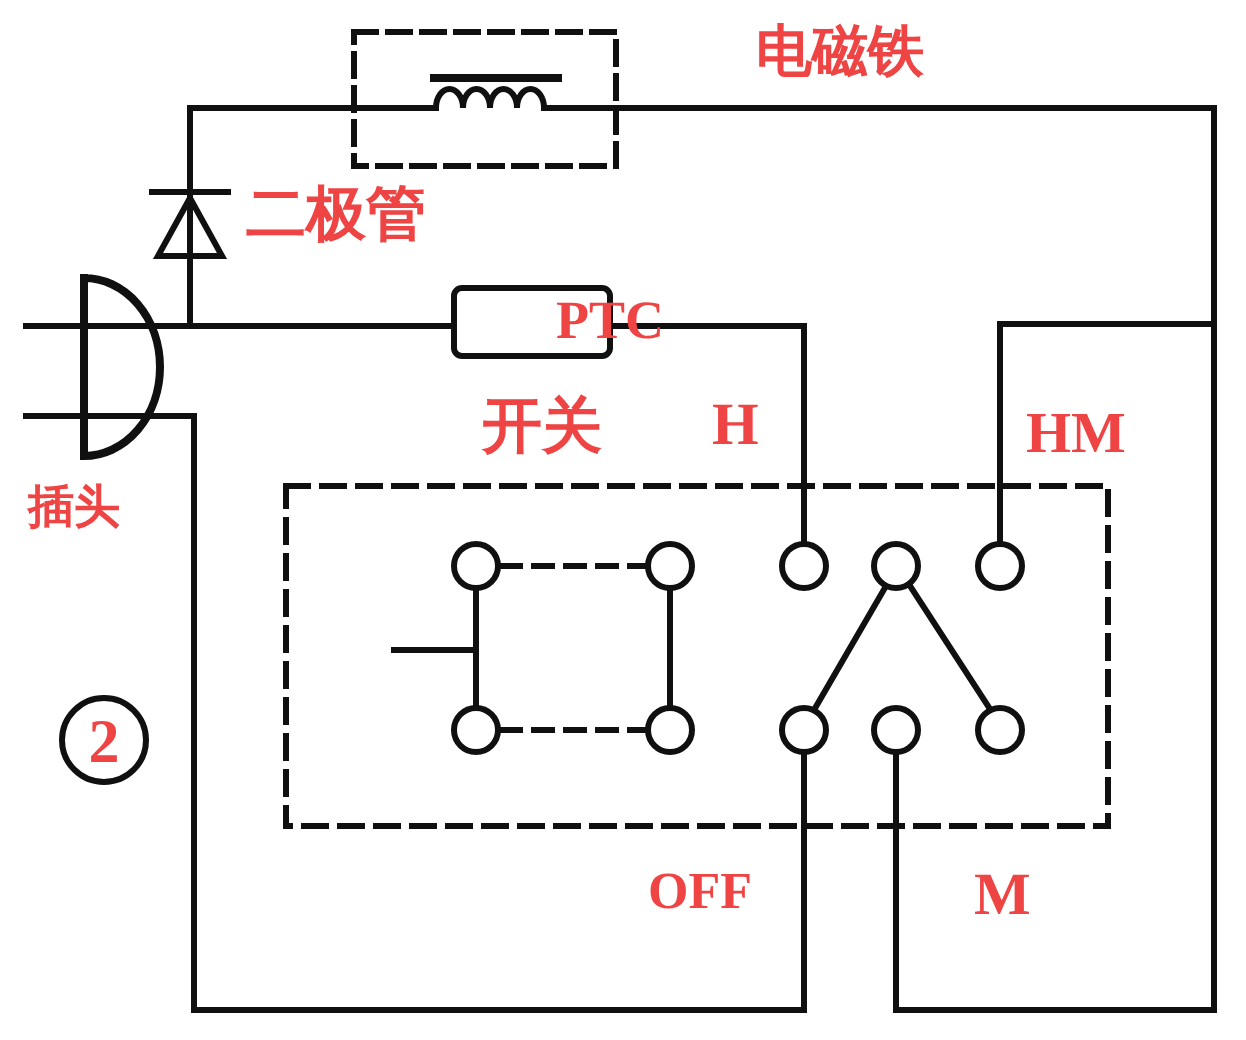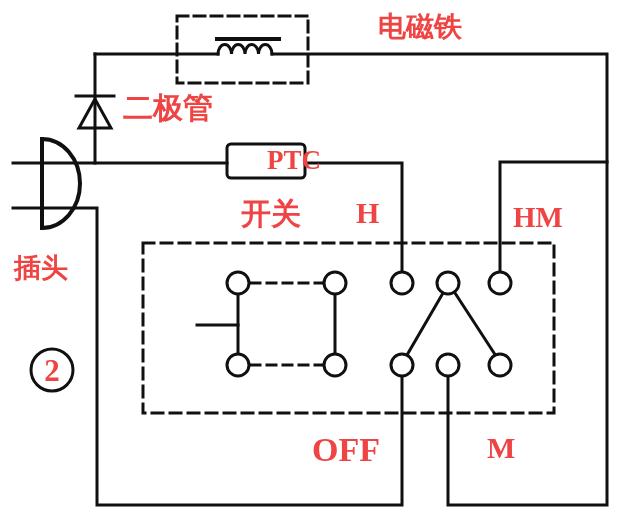--- a/index.html
+++ b/index.html
@@ -71,29 +71,29 @@
       <circle cx="500" cy="365" r="11" fill="#ffffff"></circle>
 
       <circle cx="52" cy="370" r="21"></circle>
     </g>
   </svg>
 
   <div class="lbl" style="left:378px;top:13px;font-size:28px;letter-spacing:0px;">电磁铁</div>
 
   <div class="lbl" style="left:123px;top:93px;font-size:30px;">二极管</div>
 
-  <div class="lbl" style="left:14px;top:242px;font-size:27px;margin-top:13px;">插头</div>
+  <div class="lbl" style="left:14px;top:242px;font-size:23px;">插头</div>
 
   <div class="lbl" style="left:241px;top:199px;font-size:30px;">开关</div>
 
-  <div class="lbl boxed" style="left:221px;top:144px;width:78px;height:33px;font-size:27px;padding-left:34px;">PTC</div>
+  <div class="lbl boxed" style="left:232px;top:144px;width:78px;height:33px;font-size:27px;padding-left:34px;">PTC</div>
 
   <div class="lbl" style="left:356px;top:198px;font-size:30px;">H</div>
 
   <div class="lbl" style="left:513px;top:203px;font-size:29px;text-align:center;">HM</div>
 
-  <div class="lbl" style="left:312px;top:433px;font-size:34px;">OFF</div>
+  <div class="lbl" style="left:324px;top:433px;font-size:26px;">OFF</div>
 
   <div class="lbl" style="left:487px;top:433px;font-size:30px;">M</div>
 
   <div class="lbl boxed" style="left:31px;top:350px;width:42px;height:40px;font-size:31px;">2</div>
 
 </div>
 
 </body></html>

